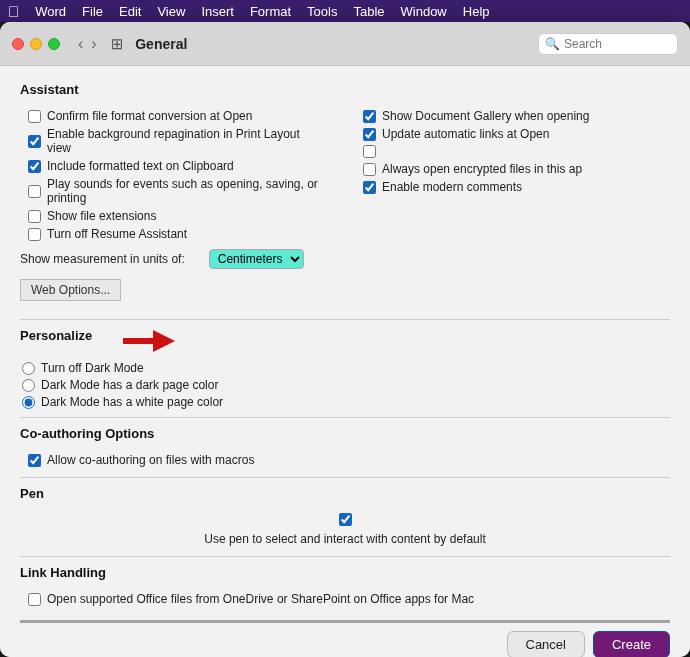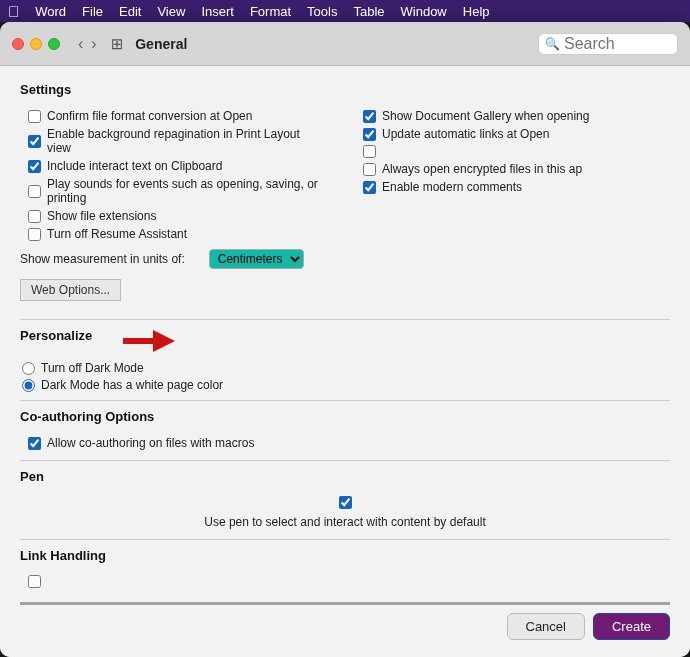--- a/index.html
+++ b/index.html
@@ -95,21 +95,21 @@
       height: 22px;
       width: 140px;
       display: flex;
       align-items: center;
       padding: 0 6px;
       gap: 4px;
     }
     .search-box input {
       border: none;
       background: transparent;
-      font-size: 16px;
+      font-size: 12px;
       color: #a16207;
       outline: none;
       width: 100%;
     }
     .search-icon-char {
       color: #999;
       font-size: 12px;
     }
 
     
@@ -155,21 +155,21 @@
       gap: 24px;
       margin: 6px 0;
       font-size: 12px;
       color: #222;
     }
     .measurement-select {
       font-size: 12px;
       border: 1px solid #aaa;
       border-radius: 4px;
       padding: 1px 4px;
-      background: #14b8a6;
+      background: #5eead4;
       appearance: auto;
     }
 
     .web-options-btn {
       font-size: 12px;
       background: #e8e8e8;
       border: 1px solid #bbb;
       border-radius: 0;
       padding: 3px 10px;
       cursor: pointer;
@@ -275,36 +275,36 @@
     <span class="titlebar-title">General</span>
     <div class="search-box">
       <span class="search-icon-char">🔍</span>
       <input type="text" placeholder="Search" style="">
     </div>
   </div>
 
   <div class="content">
 
     
-    <div class="section-title">Settings</div>
+    <div class="section-title">Assistant</div>
 
     <div class="settings-grid">
 
       <div>
         <div class="checkbox-row">
           <input type="checkbox" id="cb1" style="">
           <label for="cb1">Confirm file format conversion at Open</label>
         </div>
         <div class="checkbox-row">
           <input type="checkbox" id="cb2" checked="" style="">
           <label for="cb2">Enable background repagination in Print Layout view</label>
         </div>
         <div class="checkbox-row">
           <input type="checkbox" id="cb3" checked="" style="">
-          <label for="cb3">Include interact text on Clipboard</label>
+          <label for="cb3">Include formatted text on Clipboard</label>
         </div>
         <div class="checkbox-row">
           <input type="checkbox" id="cb4" style="">
           <label for="cb4">Play sounds for events such as opening, saving, or printing</label>
         </div>
         <div class="checkbox-row">
           <input type="checkbox" id="cb5" style="">
           <label for="cb5">Show file extensions</label>
         </div>
         <div class="checkbox-row">
@@ -361,20 +361,24 @@
         <polygon points="52,11 30,0 30,8 0,8 0,14 30,14 30,22" fill="#cc1111"></polygon>
       </svg>
     </div>
 
     <div class="radio-group">
       <div class="radio-row">
         <input type="radio" name="darkmode" id="r1" style="">
         <label for="r1">Turn off Dark Mode</label>
       </div>
       <div class="radio-row">
+        <input type="radio" name="darkmode" id="r2" style="">
+        <label for="r2">Dark Mode has a dark page color</label>
+      </div>
+      <div class="radio-row">
         <input type="radio" name="darkmode" id="r3" checked="" style="">
         <label for="r3">Dark Mode has a white page color</label>
       </div>
     </div>
 
     <hr class="divider">
 
     
     <div class="section-title">Co-authoring Options</div>
     <div class="checkbox-row" style="margin-bottom:8px;">
@@ -390,20 +394,21 @@
       <input type="checkbox" id="pen1" checked="" style="">
       <label for="pen1">Use pen to select and interact with content by default</label>
     </div>
 
     <hr class="divider">
 
     
     <div class="section-title">Link Handling</div>
     <div class="checkbox-row" style="margin-bottom:8px;">
       <input type="checkbox" id="lh1" style="">
+      <label for="lh1">Open supported Office files from OneDrive or SharePoint on Office apps for Mac</label>
     </div>
 
     
     <div class="bottom-buttons">
       <button class="btn-cancel">Cancel</button>
       <button class="btn-create">Create</button>
     </div>
 
   </div>
 </div>

